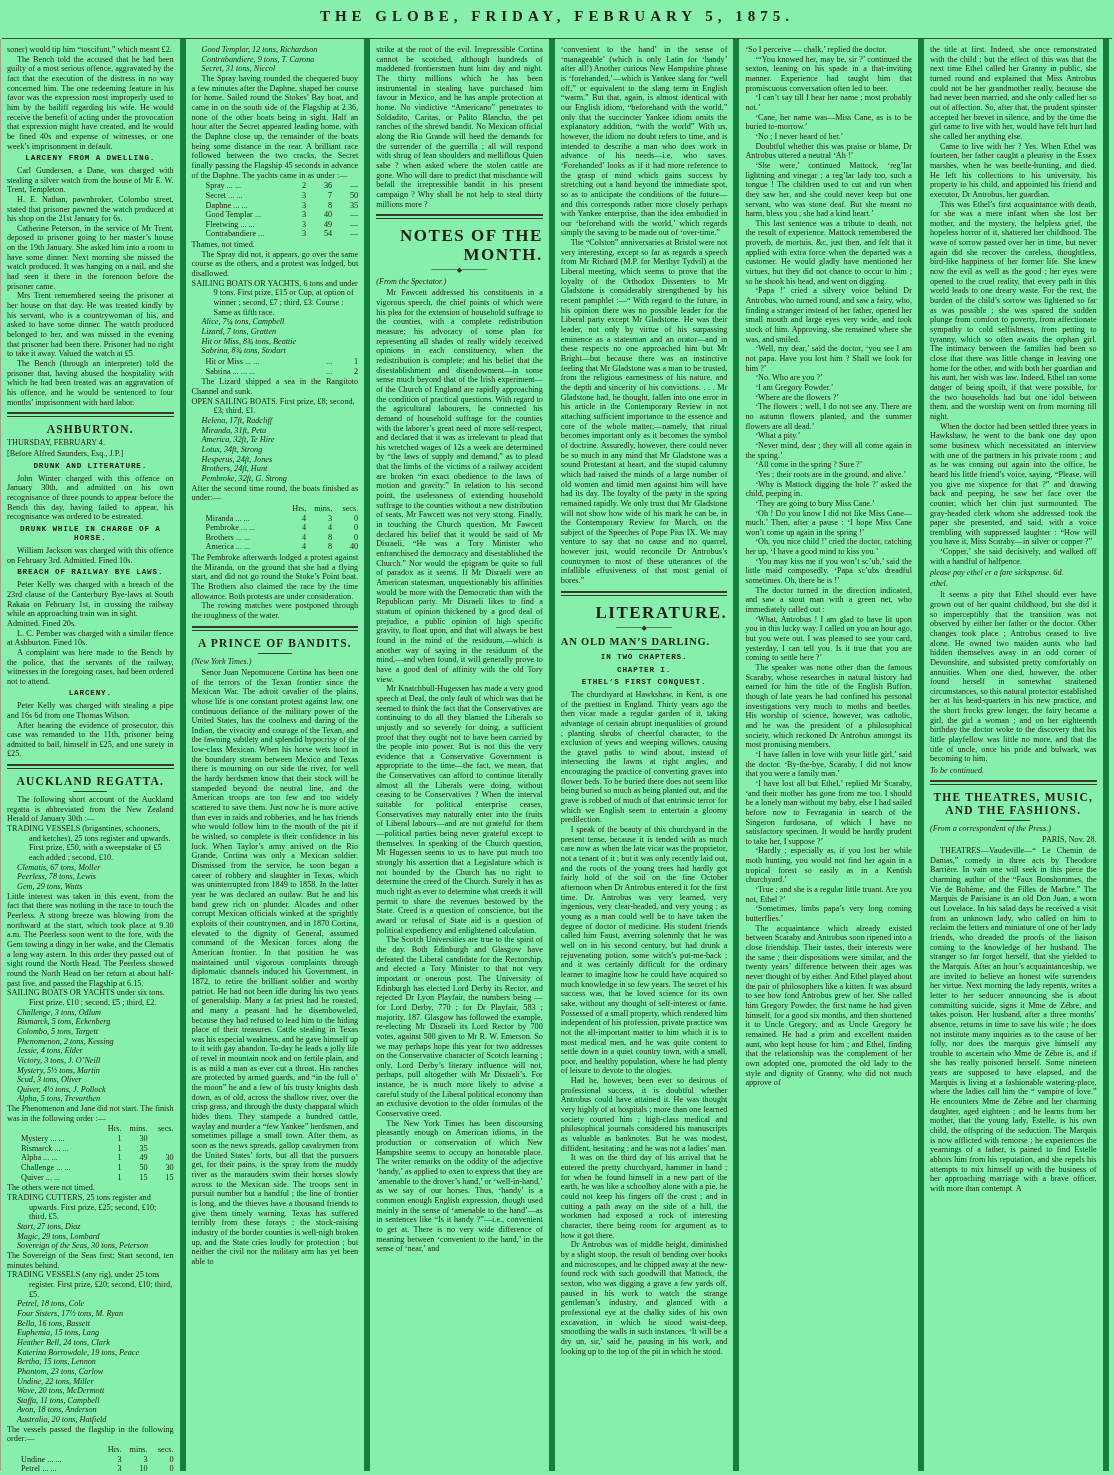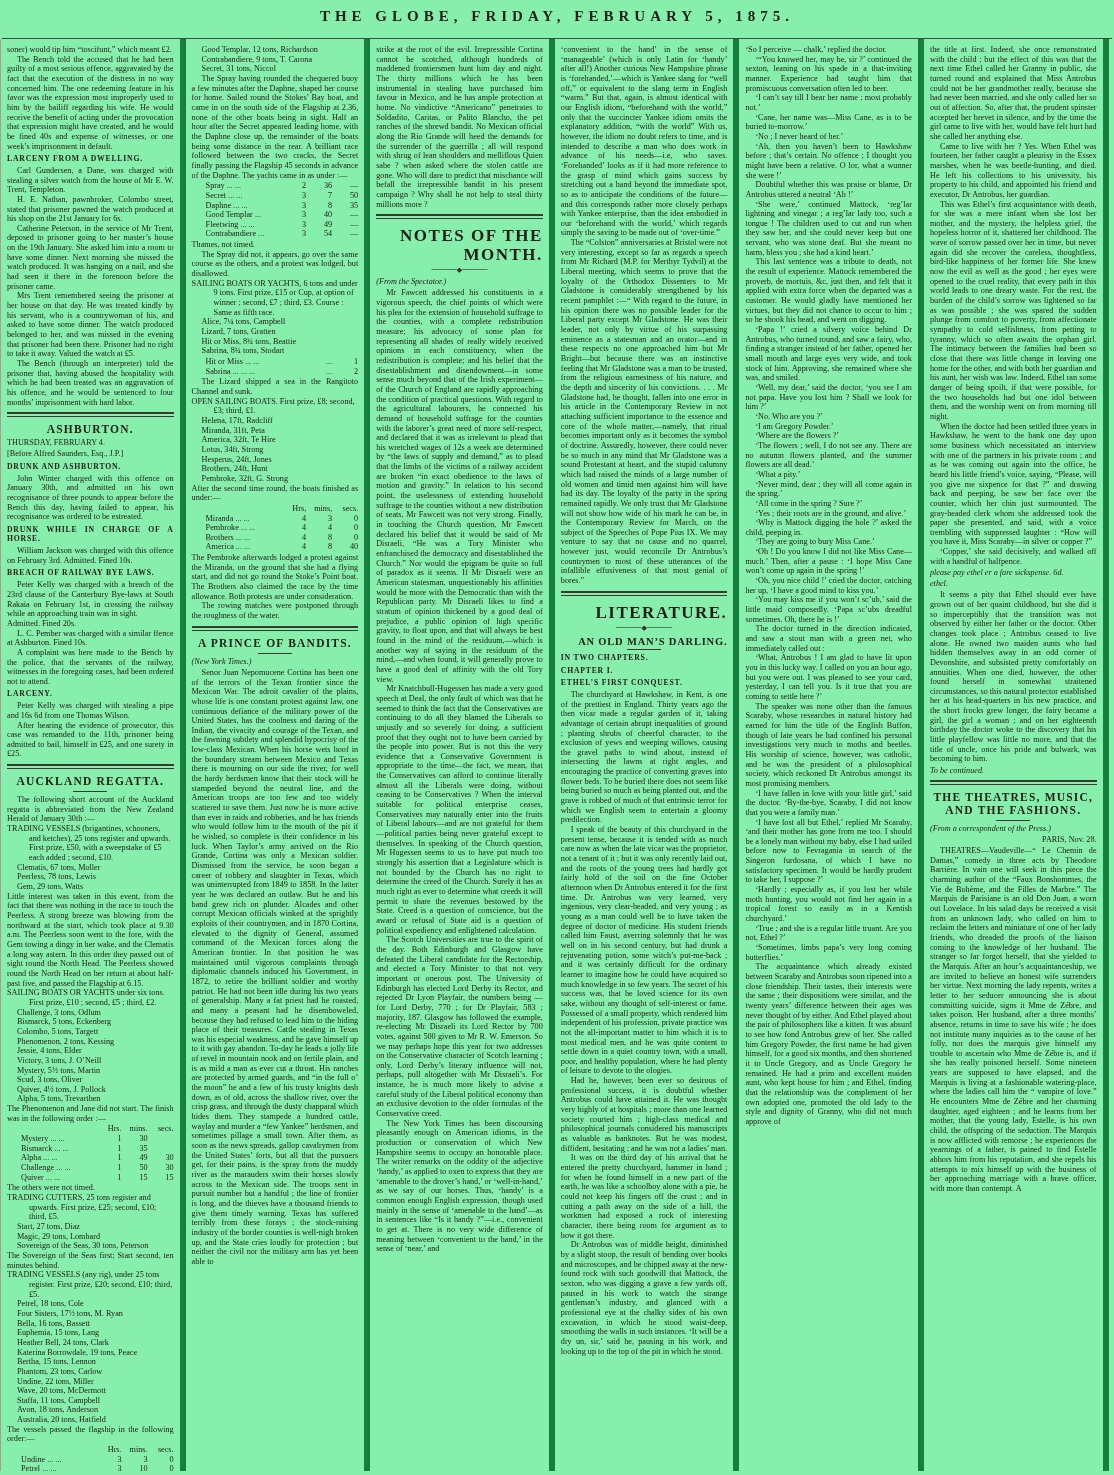--- a/index.html
+++ b/index.html
@@ -7,25 +7,25 @@
         font-family:"Liberation Serif","DejaVu Serif",serif;color:#242019;overflow:hidden;}
   .masthead{height:30px;text-align:center;font-weight:bold;font-size:15px;letter-spacing:5px;
             padding-top:8px;color:#25211a;}
   .mastrule{border-top:1.5px solid #4a443b;margin:0 2px;}
   .cols{display:flex;height:1432px;border-left:1px solid #a59e92;}
   .col{width:184.6px;flex:0 0 184.6px;padding:6px 6px 0 6px;border-right:6px solid #15803d;
        overflow:hidden;font-size:8.2px;line-height:9.65px;text-align:justify;box-sizing:border-box;}
   p.p{margin:0;text-indent:10px;}
   p.pc{margin:0;}
   p.hang{margin:0;padding-left:22px;text-indent:-22px;text-align:left;}
-  p.entry{margin:0;padding-left:10px;text-align:left;}
-  .sub{font-size:7.7px;font-weight:bold;letter-spacing:0.8px;margin:2.5px 0;}
+  p.entry{margin:0;padding-left:10px;text-align:left;font-style:italic;}
+  .sub{text-align:center;font-size:7.7px;font-weight:bold;letter-spacing:0.8px;margin:2.5px 0;font-family:Liberation Mono, monospace;}
   .h1{text-align:right;font-size:17px;font-weight:bold;letter-spacing:1.5px;margin:7px 0 2px;line-height:19px;}
   .h2{text-align:center;font-size:11.5px;font-weight:bold;letter-spacing:1.2px;margin:6px 0 2px;line-height:13px;}
-  .h3{text-align:right;font-size:10.5px;font-weight:bold;letter-spacing:0.8px;margin:5px 0 1px;}
+  .h3{text-align:left;font-size:10.5px;font-weight:bold;letter-spacing:0.8px;margin:5px 0 1px;}
   .cen{text-align:left;margin:1.5px 0;}
   .cen.i{font-style:italic;}
   .rightline{text-align:right;margin:1px 0;}
   .sep{border-top:2px solid #3c372f;border-bottom:1px solid #3c372f;height:2px;margin:5px 0 4px;}
   .rulex{width:34px;border-top:1px solid #3c372f;margin:3px auto;}
   .orn{text-align:center;font-size:7px;letter-spacing:0;margin:1px 0 3px;color:#33302a;
        font-family:"DejaVu Sans",sans-serif;line-height:8px;}
   .table{margin:1px 0;}
   .trow{display:flex;padding-left:14px;line-height:9.65px;}
   .tname{flex:1;text-align:left;overflow:hidden;white-space:nowrap;}
@@ -47,21 +47,21 @@
         <div class="sub">LARCENY FROM A DWELLING.</div>
         <p class="p">Carl Gundersen, a Dane, was charged with stealing a silver watch from the house of Mr E. W. Trent, Templeton.</p>
         <p class="p">H. E. Nathan, pawnbroker, Colombo street, stated that prisoner pawned the watch produced at his shop on the 21st January for 6s.</p>
         <p class="p">Catherine Peterson, in the service of Mr Trent, deposed to prisoner going to her master’s house on the 19th January. She asked him into a room to have some dinner. Next morning she missed the watch produced. It was hanging on a nail, and she had seen it there in the forenoon before the prisoner came.</p>
         <p class="p">Mrs Trent remembered seeing the prisoner at her house on that day. He was treated kindly by his servant, who is a countrywoman of his, and asked to have some dinner. The watch produced belonged to her, and was missed in the evening that prisoner had been there. Prisoner had no right to take it away. Valued the watch at £5.</p>
         <p class="p">The Bench (through an interpreter) told the prisoner that, having abused the hospitality with which he had been treated was an aggravation of his offence, and he would be sentenced to four months’ imprisonment with hard labor.</p>
         <div class="sep"></div>
         <div class="h2">ASHBURTON.</div>
         <div class="cen">THURSDAY, FEBRUARY 4.</div>
         <div class="cen">[Before Alfred Saunders, Esq., J.P.]</div>
-        <div class="sub">DRUNK AND ASHBURTON.</div>
+        <div class="sub">DRUNK AND LITERATURE.</div>
         <p class="p">John Winter charged with this offence on January 30th, and admitted on his own recognisance of three pounds to appear before the Bench this day, having failed to appear, his recognisance was ordered to be estreated.</p>
         <div class="sub">DRUNK WHILE IN CHARGE OF A HORSE.</div>
         <p class="p">William Jackson was charged with this offence on February 3rd. Admitted. Fined 10s.</p>
         <div class="sub">BREACH OF RAILWAY BYE LAWS.</div>
         <p class="p">Peter Kelly was charged with a breach of the 23rd clause of the Canterbury Bye-laws at South Rakaia on February 1st, in crossing the railway while an approaching train was in sight.</p>
         <p class="pc">Admitted.  Fined 20s.</p>
         <p class="p">L. C. Pember was charged with a similar ffence at Ashburton.  Fined 10s.</p>
         <p class="p">A complaint was here made to the Bench by the police, that the servants of the railway, witnesses in the foregoing cases, had been ordered not to attend.</p>
         <div class="sub">LARCENY.</div>
         <p class="p">Peter Kelly was charged with stealing a pipe and 16s 6d from one Thomas Wilson.</p>
@@ -314,21 +314,20 @@
         <p class="p">Had he, however, been ever so desirous of professional success, it is doubtful whether Antrobus could have attained it.  He was thought very highly of at hospitals ; more than one learned society courted him ; high-class medical and philosophical journals considered his manuscripts as valuable as banknotes.  But he was modest, diffident, hesitating ; and he was not a ladies’ man.</p>
         <p class="p">It was on the third day of his arrival that he entered the pretty churchyard, hammer in hand ; for when he found himself in a new part of the earth, he was like a schoolboy alone with a pie, he could not keep his fingers off the crust ; and in cutting a path away on the side of a hill, the workmen had exposed a rock of interesting character, there being room for argument as to how it got there.</p>
         <p class="p">Dr Antrobus was of middle height, diminished by a slight stoop, the result of bending over books and microscopes, and he chipped away at the new-found rock with such goodwill that Mattock, the sexton, who was digging a grave a few yards off, paused in his work to watch the strange gentleman’s industry, and glanced with a professional eye at the chalky sides of his own excavation, in which he stood waist-deep, smoothing the walls in such instances.  ‘It will be a dry un, sir,’ said he, pausing in his work, and looking up to the top of the pit in which he stood.</p>
       </div>
       <div class="col">
         <p class="pc">‘So I perceive — chalk,’ replied the doctor.</p>
         <p class="p">‘“You knowed her, may be, sir ?’ continued the sexton, leaning on his spade in a that-inviting manner.  Experience had taught him that promiscuous conversation often led to beer.</p>
         <p class="p">‘I can’t say till I hear her name ; most probably not.’</p>
         <p class="p">‘Cane, her name was—Miss Cane, as is to be buried to-morrow.’</p>
         <p class="p">‘No ;  I never heard of her.’</p>
-        <p class="p">‘Ah, then you haven’t been to Hawkshaw before ;  that’s certain.  No offence ;  I thought you might have been a relative.  O lor, what a wunner she were !’</p>
         <p class="p">Doubtful whether this was praise or blame, Dr Antrobus uttered a neutral ‘Ah !’</p>
         <p class="p">‘She were,’ continued Mattock, ‘reg’lar lightning and vinegar ;  a reg’lar lady too, such a tongue !  The children used to cut and run when they saw her, and she could never keep but one servant, who was stone deaf.  But she meant no harm, bless you ; she had a kind heart.’</p>
         <p class="p">This last sentence was a tribute to death, not the result of experience.  Mattock remembered the proverb, de mortuis, &amp;c, just then, and felt that it applied with extra force when the departed was a customer.  He would gladly have mentioned her virtues, but they did not chance to occur to him ; so he shook his head, and went on digging.</p>
         <p class="p">‘Papa !’ cried a silvery voice behind Dr Antrobus, who turned round, and saw a fairy, who, finding a stranger instead of her father, opened her small mouth and large eyes very wide, and took stock of him. Approving, she remained where she was, and smiled.</p>
         <p class="p">‘Well, my dear,’ said the doctor, ‘you see I am not papa.  Have you lost him ?  Shall we look for him ?’</p>
         <p class="p">‘No.  Who are you ?’</p>
         <p class="p">‘I am Gregory Powder.’</p>
         <p class="p">‘Where are the flowers ?’</p>
         <p class="p">‘The flowers ; well, I do not see any. There are no autumn flowers planted, and the summer flowers are all dead.’</p>
         <p class="p">‘What a pity.’</p>

